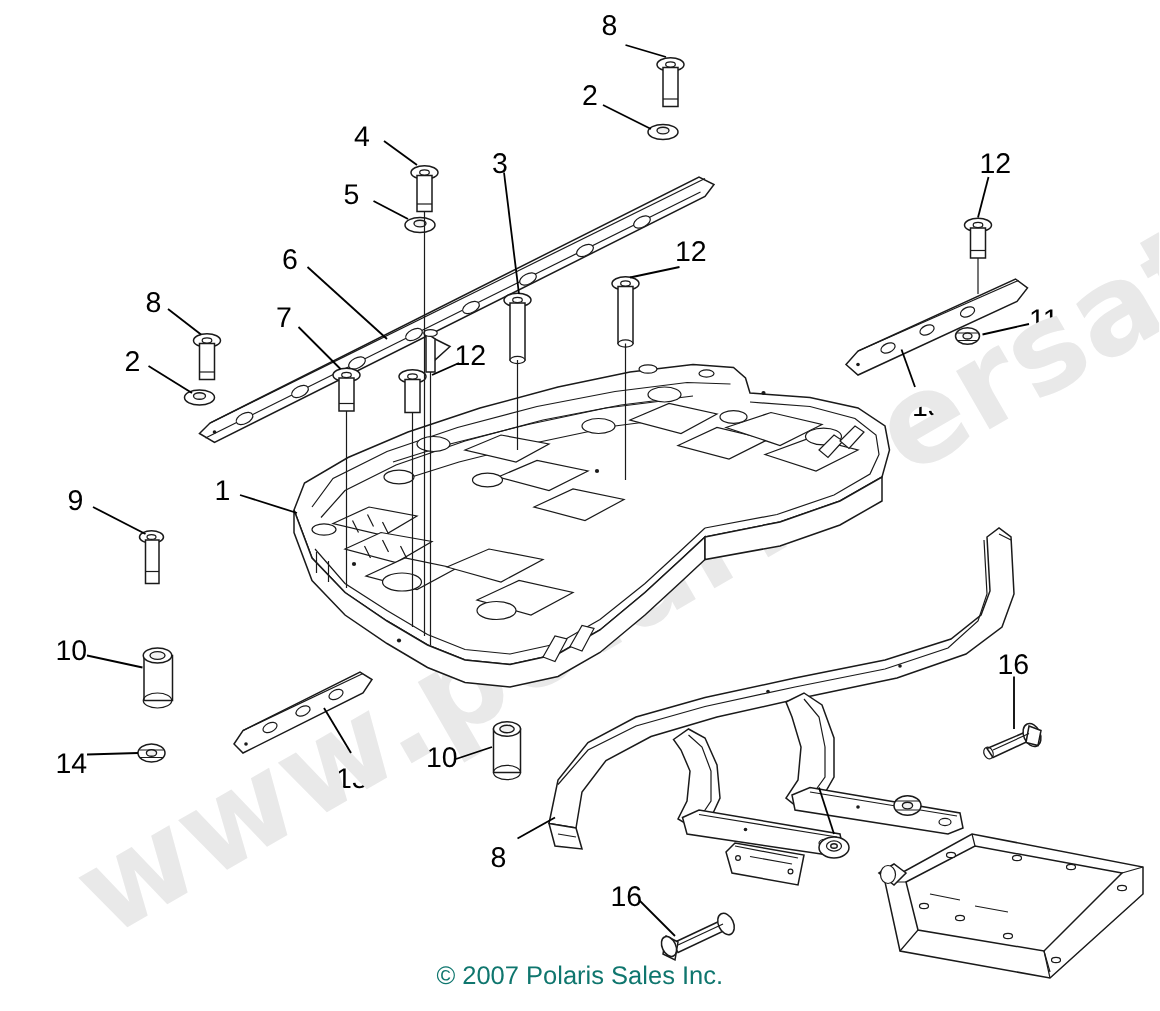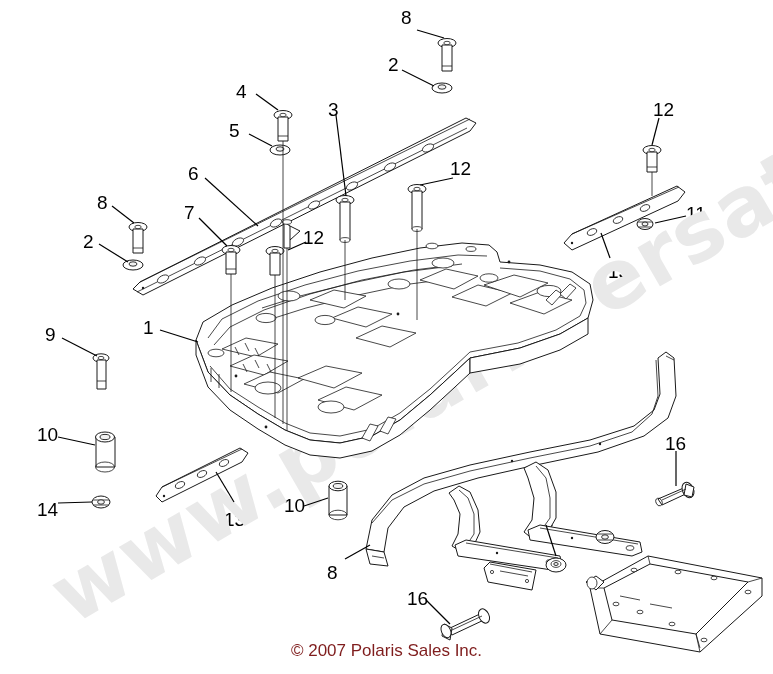--- a/index.html
+++ b/index.html
@@ -47,21 +47,21 @@
   }
 
   #copyright {
     position: absolute;
     left: 0;
     top: 641px;
     width: 773px;
     text-align: center;
     font-family: "Liberation Sans", sans-serif;
     font-size: 17px;
-    color: #7f1d1d;
+    color: #0f766e;
     z-index: 4;
   }
   .ln-thin { stroke: #1a1a1a; stroke-width: 0.8; fill: none; }
   .fillw { fill: #ffffff; stroke: #1a1a1a; stroke-width: 1; }
   .fillw-thin { fill: #ffffff; stroke: #1a1a1a; stroke-width: 0.8; }
   .fillg { fill: #f2f2f2; stroke: #1a1a1a; stroke-width: 0.9; }
   .leader { stroke: #000000; stroke-width: 1.2; fill: none; }
 </style>
 </head>
 <body>

